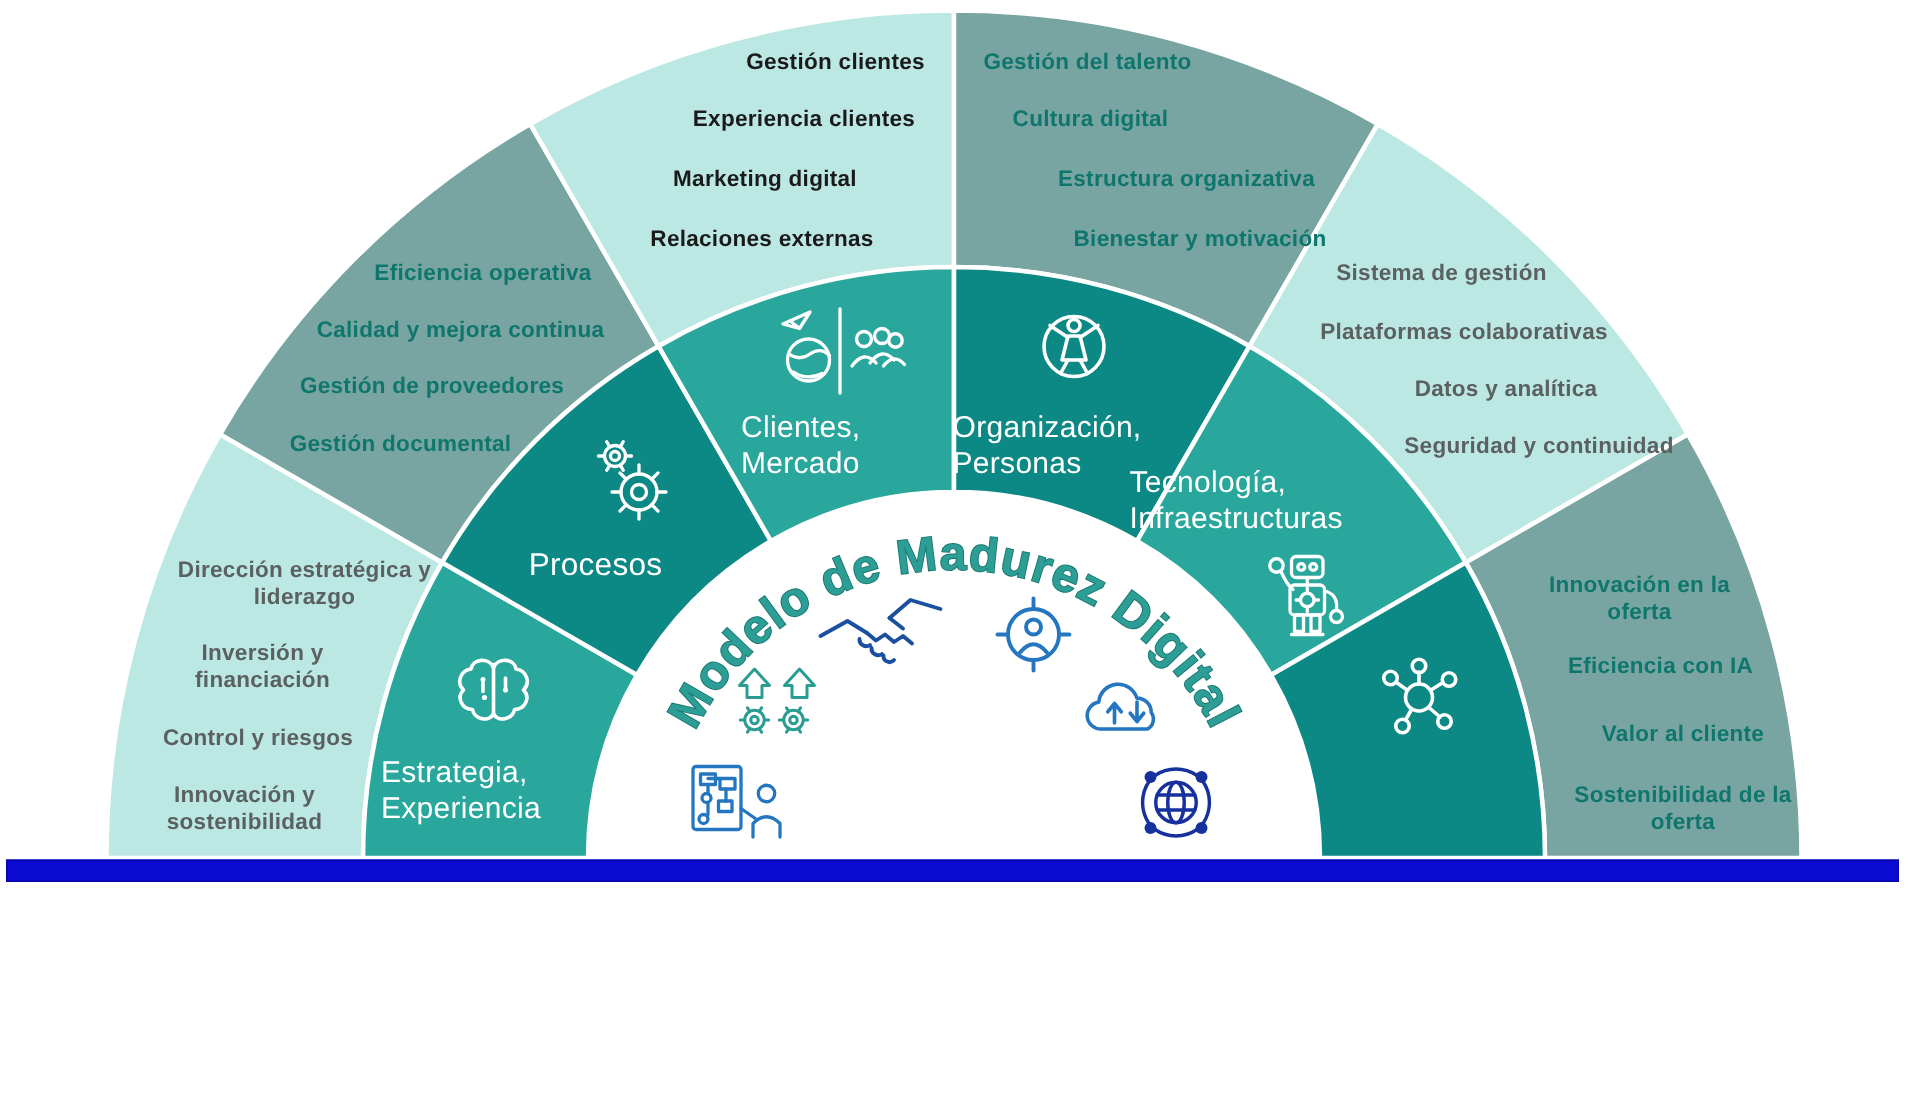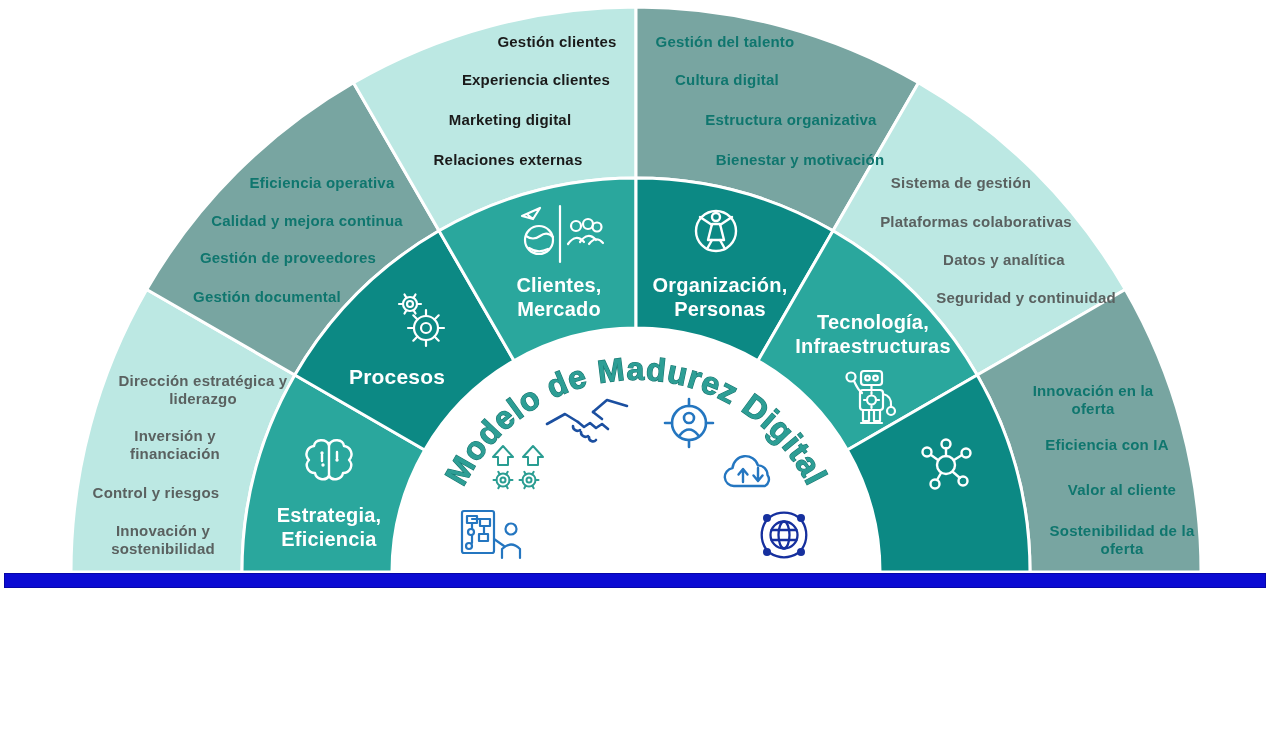--- a/index.html
+++ b/index.html
@@ -5,22 +5,22 @@
   html,body{margin:0;padding:0;background:#fff;}
   #stage{position:relative;width:1272px;height:744px;background:#fff;overflow:hidden;
          font-family:"Liberation Sans","DejaVu Sans",sans-serif;}
   #rings-svg,#title-svg{position:absolute;left:0;top:0;pointer-events:none;}
   .oi{position:absolute;transform:translate(-50%,-50%);font-weight:bold;font-size:15px;
       text-align:center;white-space:nowrap;line-height:1.22;letter-spacing:.2px;}
   .oi.wrap{white-space:normal;}
   .td{color:var(--text-dark);}
   .tw{color:#0f766e;}
   .tb{color:var(--text-black);}
-  .il{position:absolute;transform:translate(-50%,-50%);font-weight:bold;font-size:20px;
-      color:#fff;text-align:center;line-height:1.2;white-space:normal;letter-spacing:.2px;}
+  .il{position:absolute;transform:translate(-50%,-50%);font-weight:normal;font-size:20px;
+      color:#fff;line-height:1.2;white-space:normal;letter-spacing:.2px;}
   .icon{position:absolute;}
   .icon svg{display:block;fill:none;stroke:currentColor;stroke-linecap:round;stroke-linejoin:round;}
   .ic-white{color:#ffffff;}
   .ic-blue{color:var(--icon-blue);}
   .ic-lblue{color:var(--icon-lightblue);}
   .ic-navy{color:var(--icon-navy);}
   .ic-teal{color:var(--icon-teal);}
   .filldot{fill:currentColor;stroke:none;}
   #bottom-bar{position:absolute;left:4px;top:573px;width:1262px;height:15px;
       background:var(--bar);border:1px solid #0606a8;box-sizing:border-box;}
@@ -52,21 +52,21 @@
     <defs>
         <path id="titleArc" d="M 450.5 522.3 A 192 192 0 0 1 821.5 522.3"></path>
       </defs>
     <text id="title-text" text-anchor="middle">
       <textPath href="#titleArc" startOffset="50%">Modelo de Madurez Digital</textPath>
     </text>
   </svg>
 
   <div class="oi td wrap" style="left:203px;top:390px;width:190px">Dirección estratégica y liderazgo</div>
   <div class="oi td wrap" style="left:175px;top:445px;width:135px">Inversión y financiación</div>
-  <div class="oi td" style="left:156px;top:493px">Control y riesgos</div>
+  <div class="oi td" style="left:172px;top:493px">Control y riesgos</div>
   <div class="oi td wrap" style="left:163px;top:540px;width:160px">Innovación y sostenibilidad</div>
 
   <div class="oi tw" style="left:322px;top:183px">Eficiencia operativa</div>
   <div class="oi tw" style="left:307px;top:221px">Calidad y mejora continua</div>
   <div class="oi tw" style="left:288px;top:258px">Gestión de proveedores</div>
   <div class="oi tw" style="left:267px;top:297px">Gestión documental</div>
 
   <div class="oi tb" style="left:557px;top:42px">Gestión clientes</div>
   <div class="oi tb" style="left:536px;top:80px">Experiencia clientes</div>
   <div class="oi tb" style="left:510px;top:120px">Marketing digital</div>
@@ -80,21 +80,21 @@
   <div class="oi td" style="left:961px;top:183px">Sistema de gestión</div>
   <div class="oi td" style="left:976px;top:222px">Plataformas colaborativas</div>
   <div class="oi td" style="left:1004px;top:260px">Datos y analítica</div>
   <div class="oi td" style="left:1026px;top:298px">Seguridad y continuidad</div>
 
   <div class="oi tw wrap" style="left:1093px;top:400px;width:160px">Innovación en la oferta</div>
   <div class="oi tw" style="left:1107px;top:445px">Eficiencia con IA</div>
   <div class="oi tw" style="left:1122px;top:490px">Valor al cliente</div>
   <div class="oi tw wrap" style="left:1122px;top:540px;width:180px">Sostenibilidad de la oferta</div>
 
-  <div class="il" style="left:329px;top:527px;width:150px">Estrategia, Eficiencia</div>
+  <div class="il" style="left:329px;top:527px;width:150px">Estrategia, Experiencia</div>
   <div class="il" style="left:397px;top:377px;font-size:21px;white-space:nowrap">Procesos</div>
   <div class="il" style="left:559px;top:297px;width:130px">Clientes, Mercado</div>
   <div class="il" style="left:720px;top:297px;width:170px">Organización, Personas</div>
   <div class="il" style="left:873px;top:334px;width:240px">Tecnología, Infraestructuras</div>
 
   <div class="icon ic-white" style="left:301px;top:432px">
     <svg width="56" height="56" viewBox="0 0 56 56" stroke-width="2.4">
       <path d="M28 11 V45"></path>
       <path d="M28 13 C25 6 14 7 13 14 C6 15 3 23 8 28 C3 33 7 41 14 41 C15 47 24 50 28 44"></path>
       <path d="M28 13 C31 6 42 7 43 14 C50 15 53 23 48 28 C53 33 49 41 42 41 C41 47 32 50 28 44"></path>

